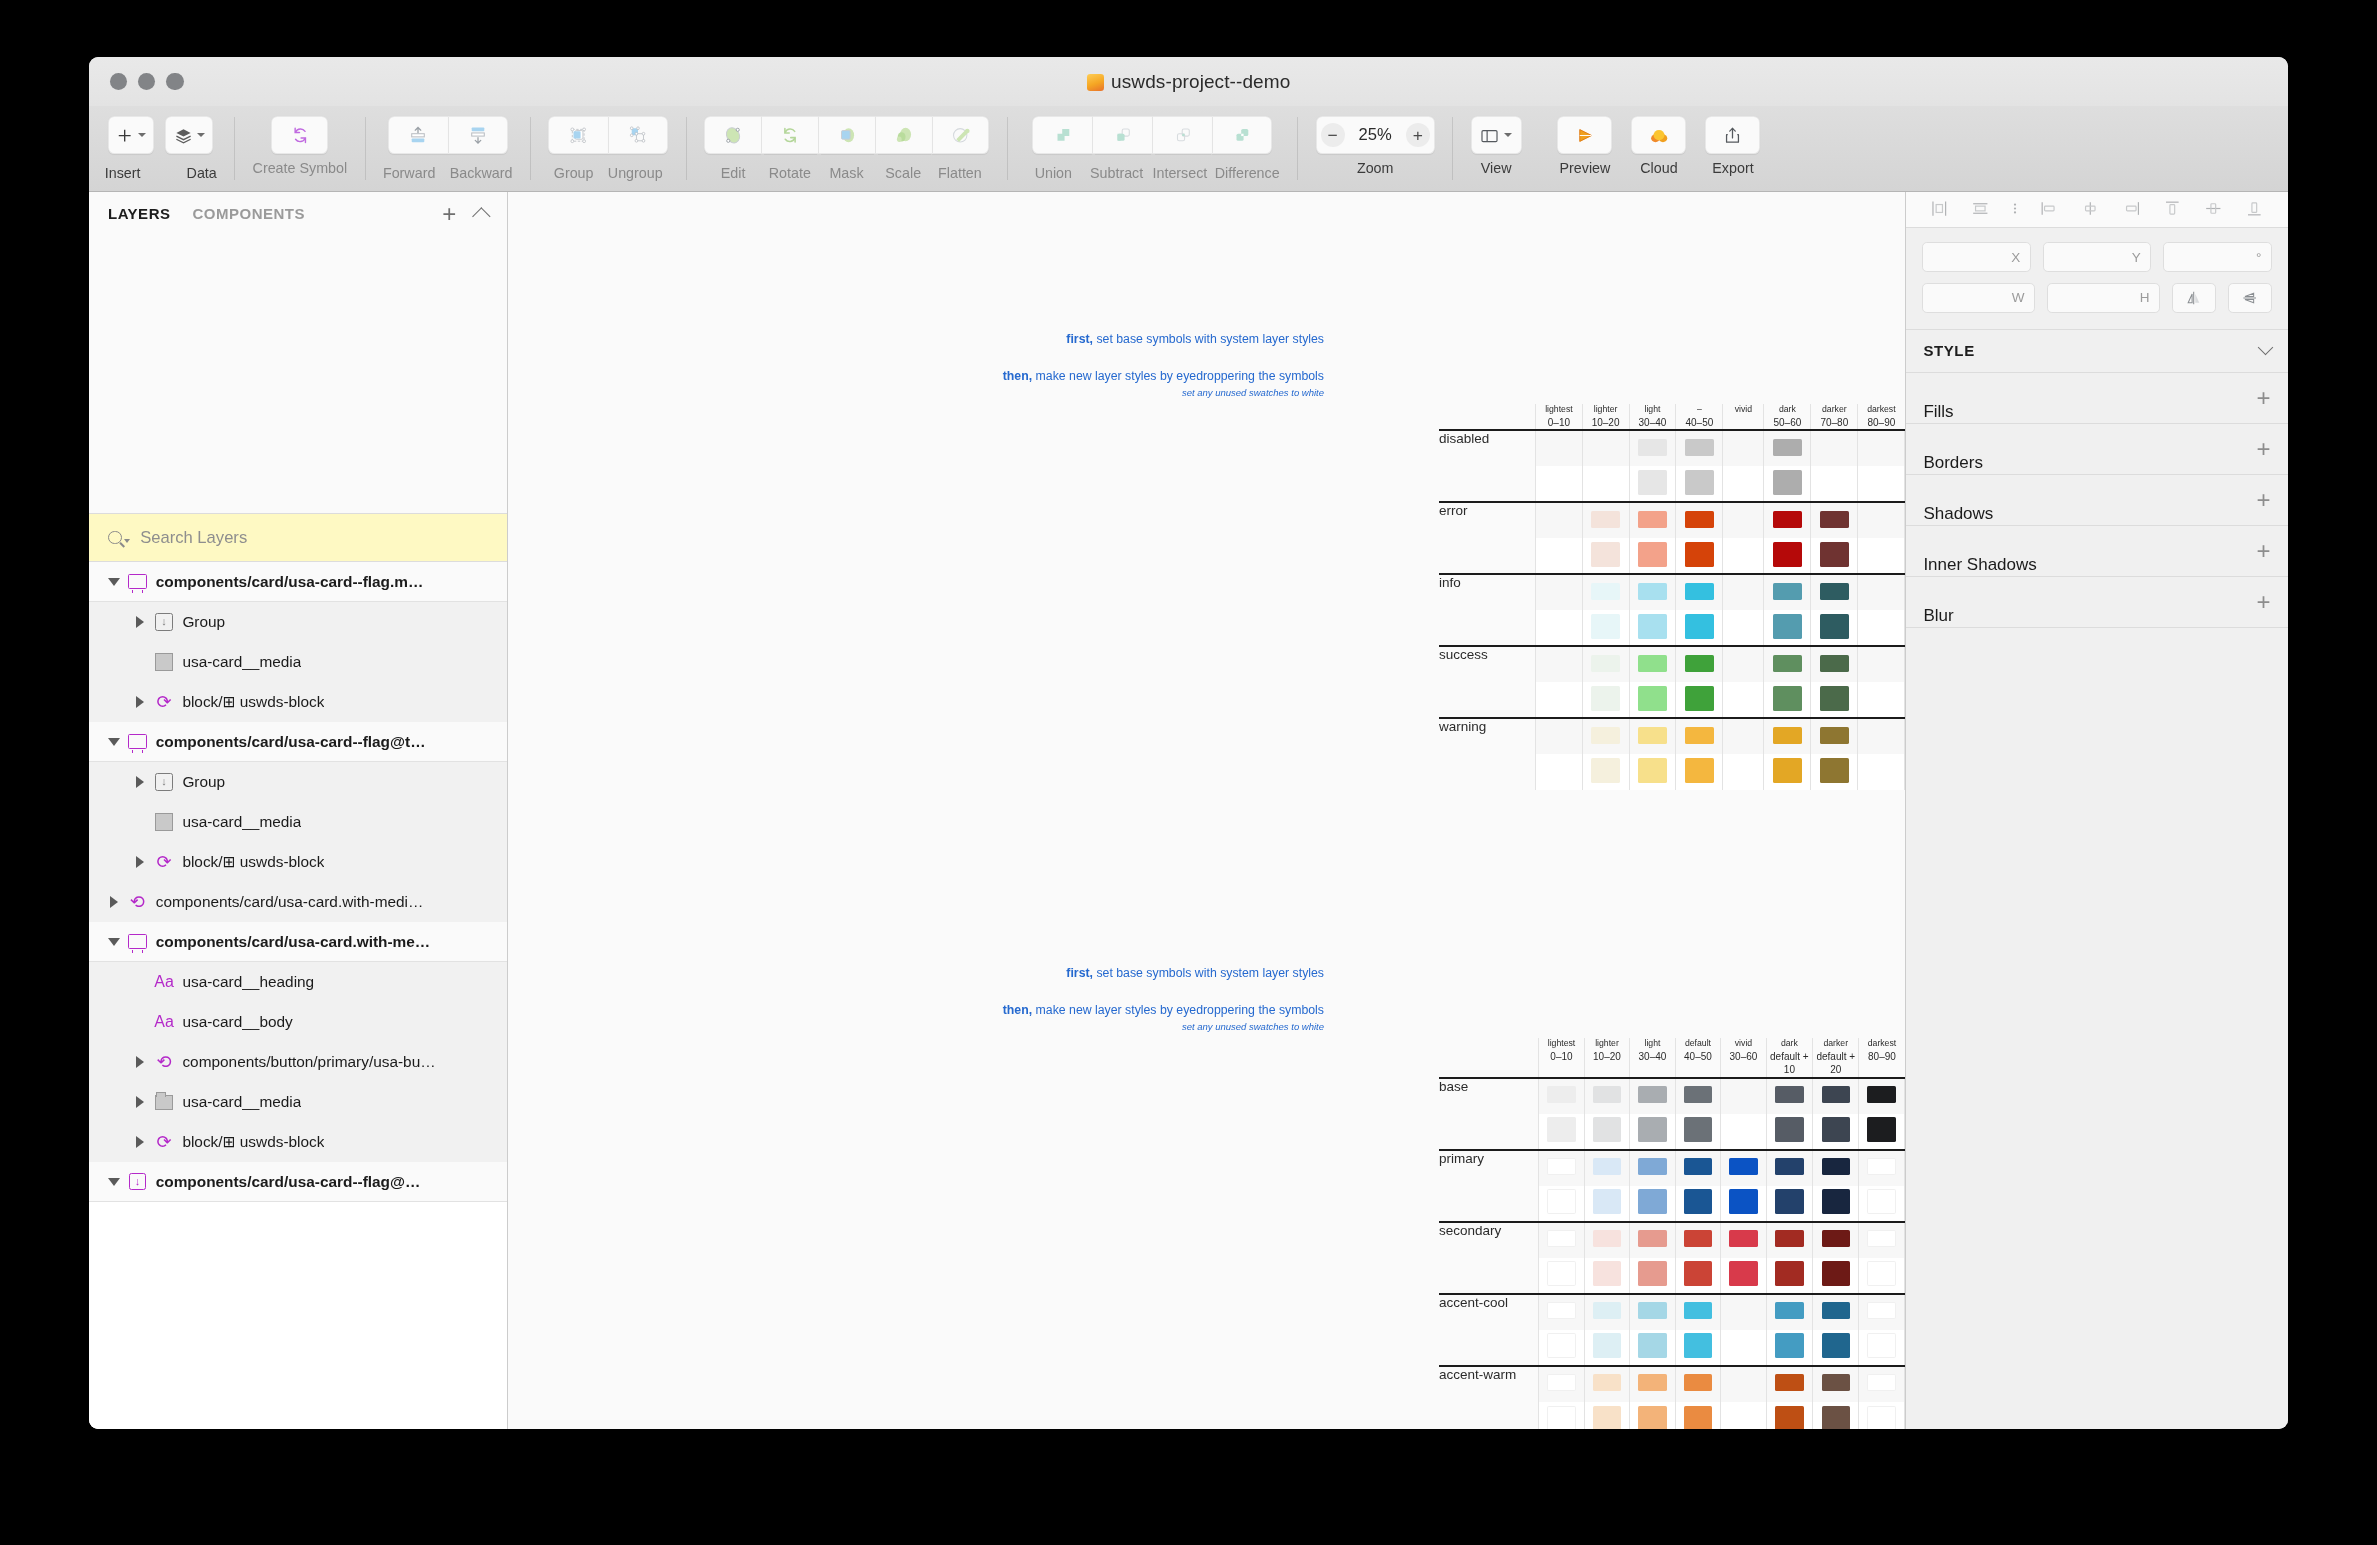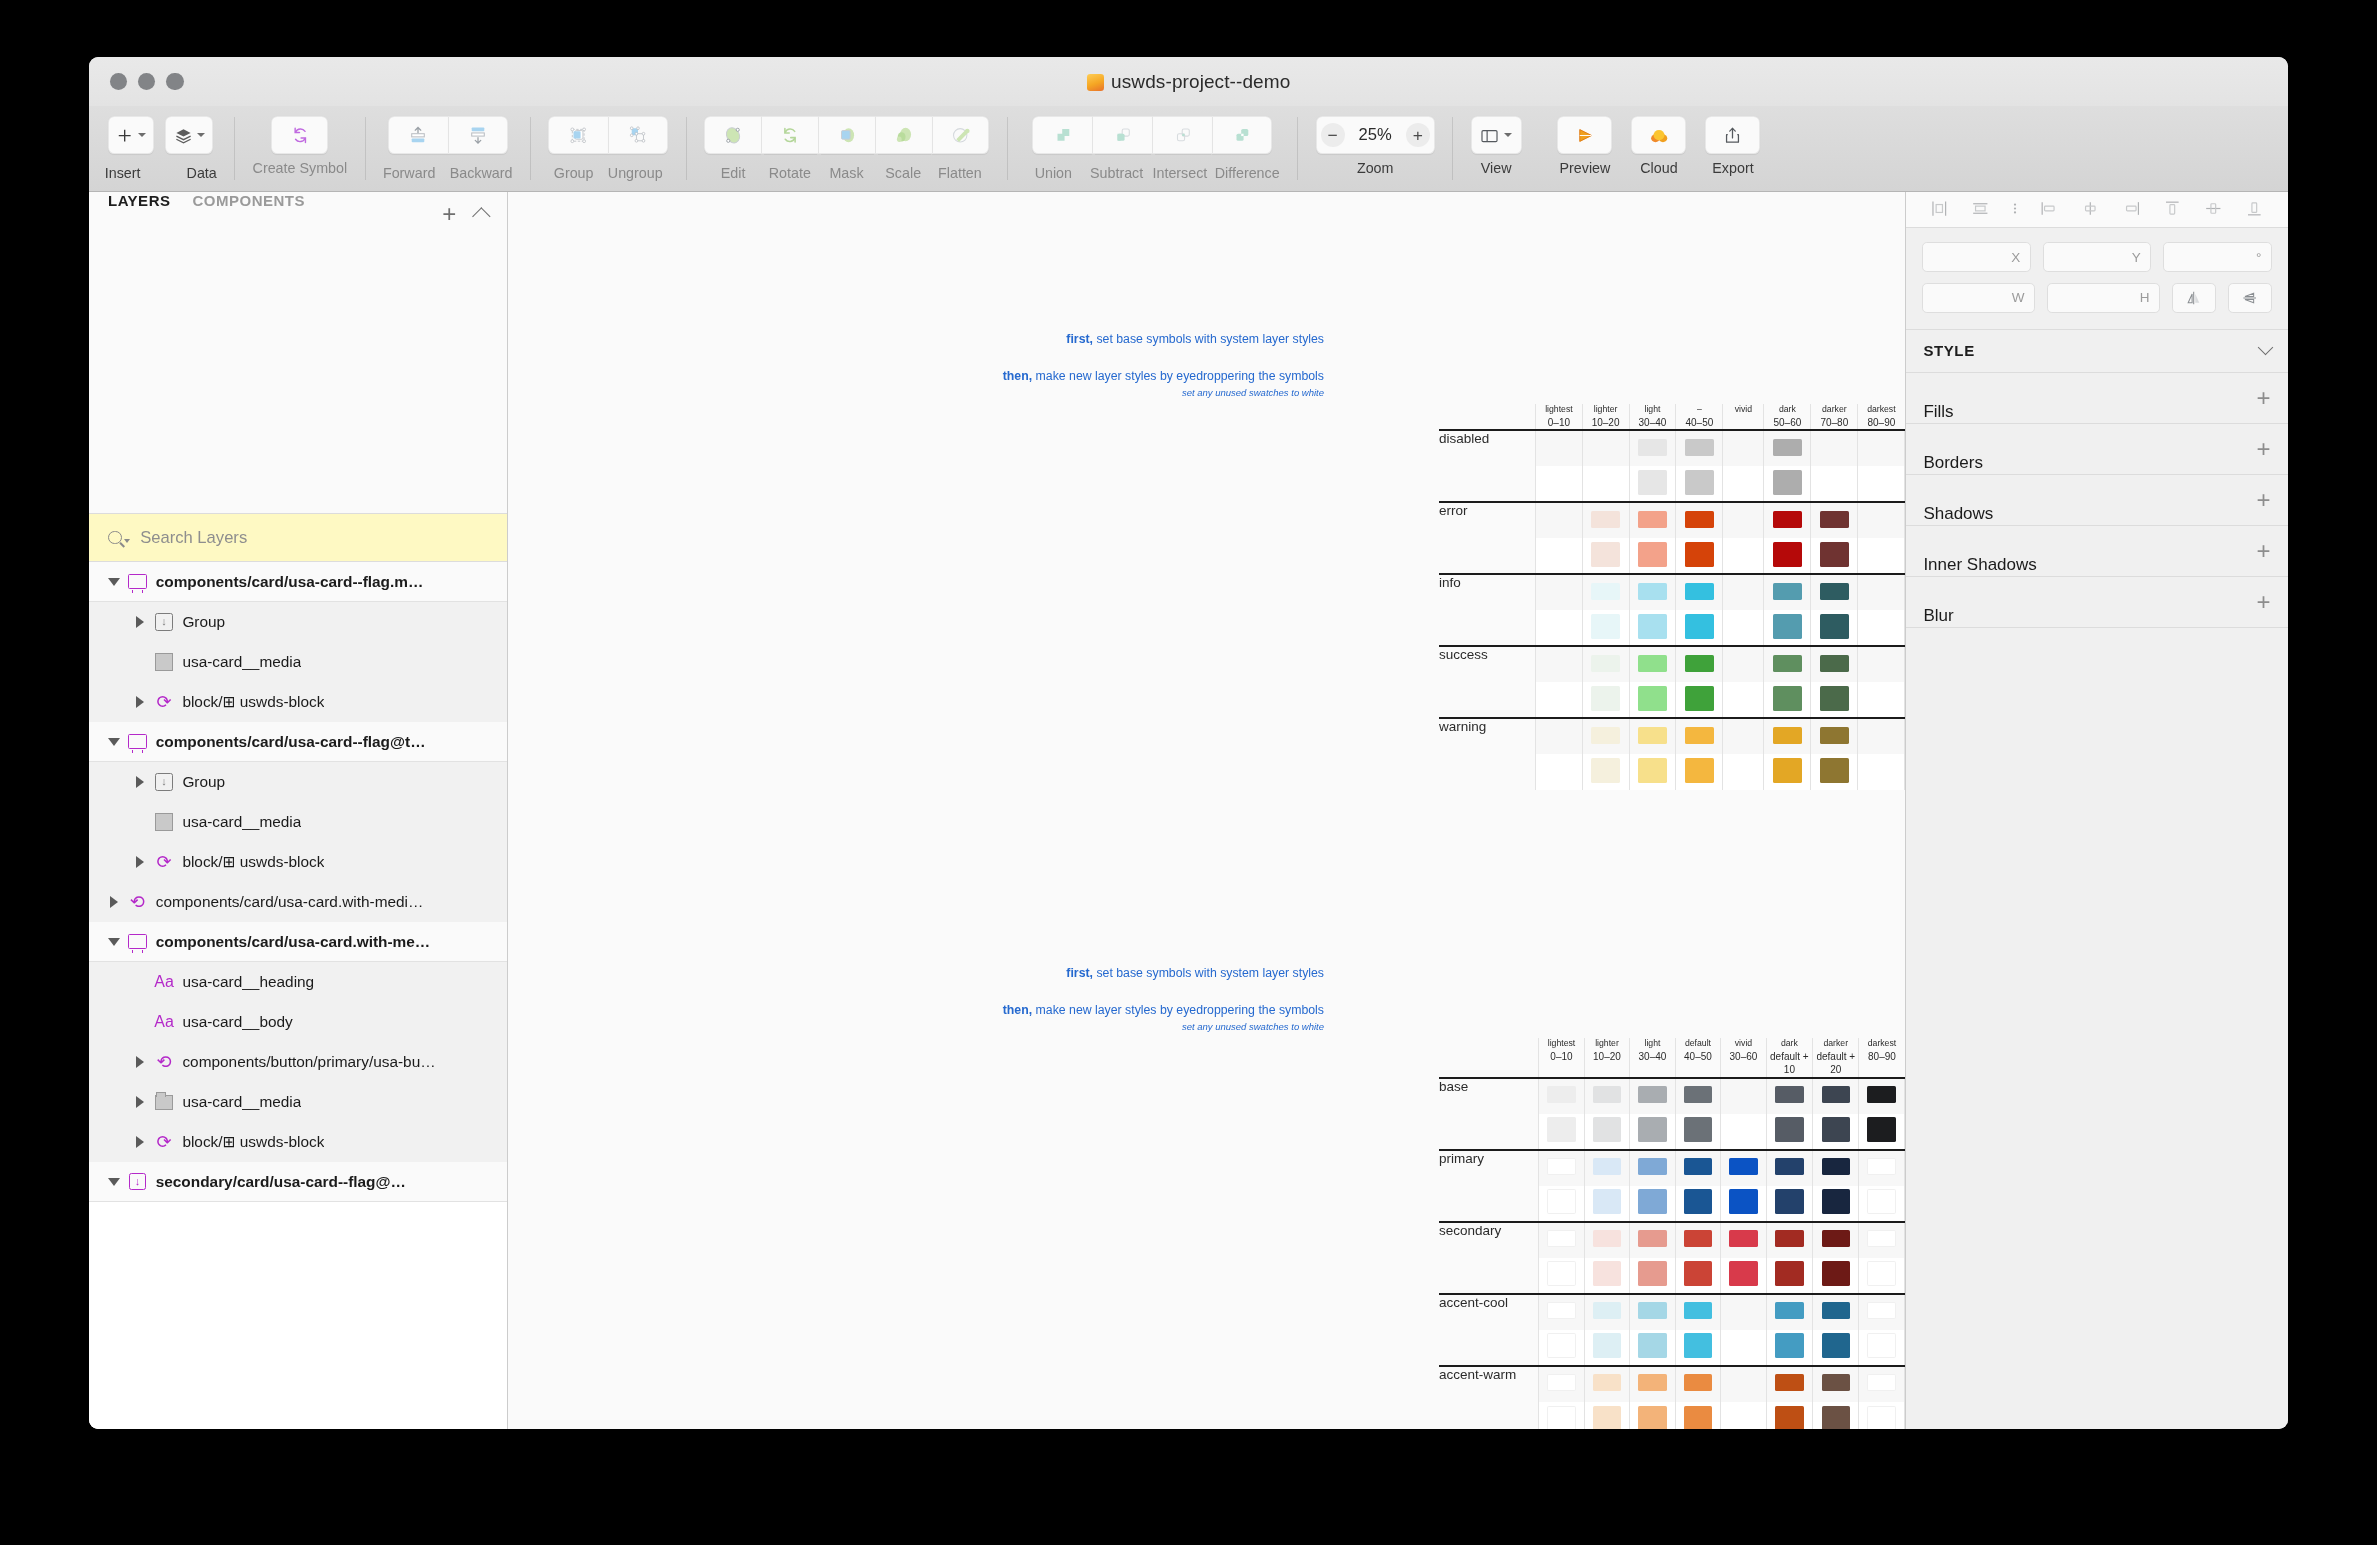--- a/index.html
+++ b/index.html
@@ -100,21 +100,21 @@
 
   
   .sidebar {
     width: 419px; flex: 0 0 419px;
     background: #fafafa;
     border-right: 0.8px solid #ccc;
     display: flex; flex-direction: column; min-height: 0;
   }
   .side-tabs {
     height: 43px; flex: 0 0 43px;
-    display: flex; padding: 0 19px;
+    display: flex; align-items: center; padding: 0 19px;
     gap: 22px; position: relative;
   }
   .side-tab { font-size: 15px; letter-spacing: 0.5px; color: #9a9a9a; font-weight: bold; }
   .side-tab.active { color: #1d1d1d; }
   .side-tab-actions { margin-left: auto; display: flex; gap: 19px; align-items: center; }
   .plus-ic { font-size: 24px; color: #6f6f6f; line-height: 1; font-weight: 300; }
   .caret-up-ic {
     width: 12.7px; height: 12.7px; border-left: 1.6px solid #6f6f6f; border-top: 1.6px solid #6f6f6f;
     transform: rotate(45deg); position: relative; top: 3.2px;
   }
@@ -706,21 +706,21 @@
           <span class="lyr-name">block/⊞ uswds-block</span>
         </div>
 
         <div class="layer-row artboard">
           <span class="disc">
               <span class="tri-down"></span>
             </span>
           <span class="lyr-icon">
               <span class="ic-group purple">↓</span>
             </span>
-          <span class="lyr-name">secondary/card/usa-card--flag@…</span>
+          <span class="lyr-name">components/card/usa-card--flag@…</span>
         </div>
       </div>
     </div>
 
     <div class="canvas">
 
       <div class="notes" style="left:491px; top:139px; width:325px;">
         <div class="note-line">
           <b>first,</b><span> set base symbols with system layer styles</span>
         </div>

